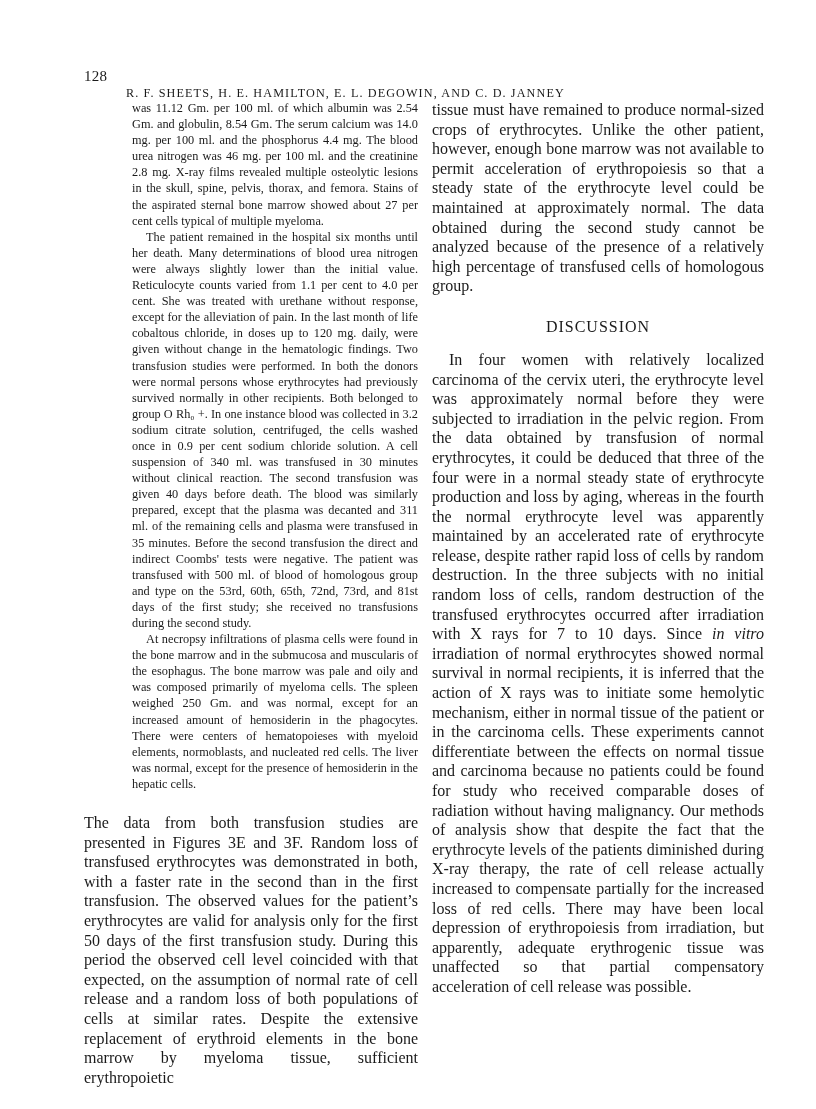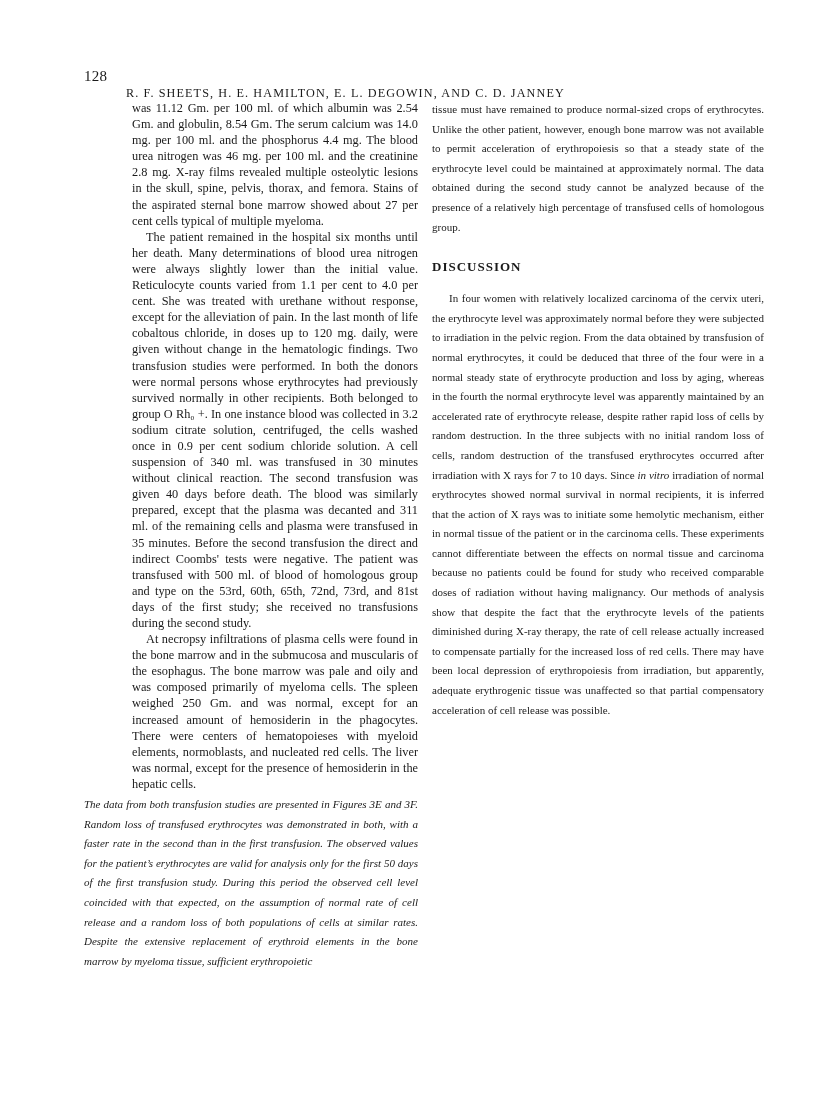--- a/index.html
+++ b/index.html
@@ -5,26 +5,26 @@
     html, body { margin: 0; padding: 0; background: #ffffff; }
     body { width: 816px; height: 1109px; position: relative; overflow: hidden; color: #1a1a1a; font-family: "Liberation Serif", "DejaVu Serif", serif; }
     .header { position: absolute; top: 68px; left: 84px; width: 680px; height: 24px; }
     .page-num { position: absolute; left: 0; top: 0; font-size: 15px; letter-spacing: 0.2px; }
     .running-head { position: absolute; left: 42px; top: 18px; font-size: 12.2px; letter-spacing: 1.1px; text-transform: uppercase; }
     .col { position: absolute; top: 100px; text-align: justify; }
     .col-left { left: 84px; width: 334px; }
     .col-right { left: 432px; width: 332px; }
     p { margin: 0; hyphens: manual; }
     .small { font-size: 12.3px; line-height: 16.1px; margin-left: 48px; }
-    .large { font-size: 11px; line-height: 19.6px; }
+    .large { font-size: 16px; line-height: 19.6px; }
     .indent { text-indent: 14px; }
     .indent-lg { text-indent: 17px; }
     .gap-small { margin-top: 0; }
-    .gap-large { margin-top: 3px; font-style: italic; }
-    .heading { text-align: left; font-size: 13px; letter-spacing: 1px; margin: 22px 0 14px 0; font-weight: bold; }
+    .gap-large { margin-top: 21px; }
+    .heading { text-align: center; font-size: 16px; letter-spacing: 1px; margin: 22px 0 14px 0; font-weight: normal; }
     .italic { font-style: italic; }
   </style>
 </head>
 <body>
 
 <div class="header">
   <span class="page-num">128</span>
   <span class="running-head">R. F. SHEETS, H. E. HAMILTON, E. L. DEGOWIN, AND C. D. JANNEY</span>
 </div>
 

